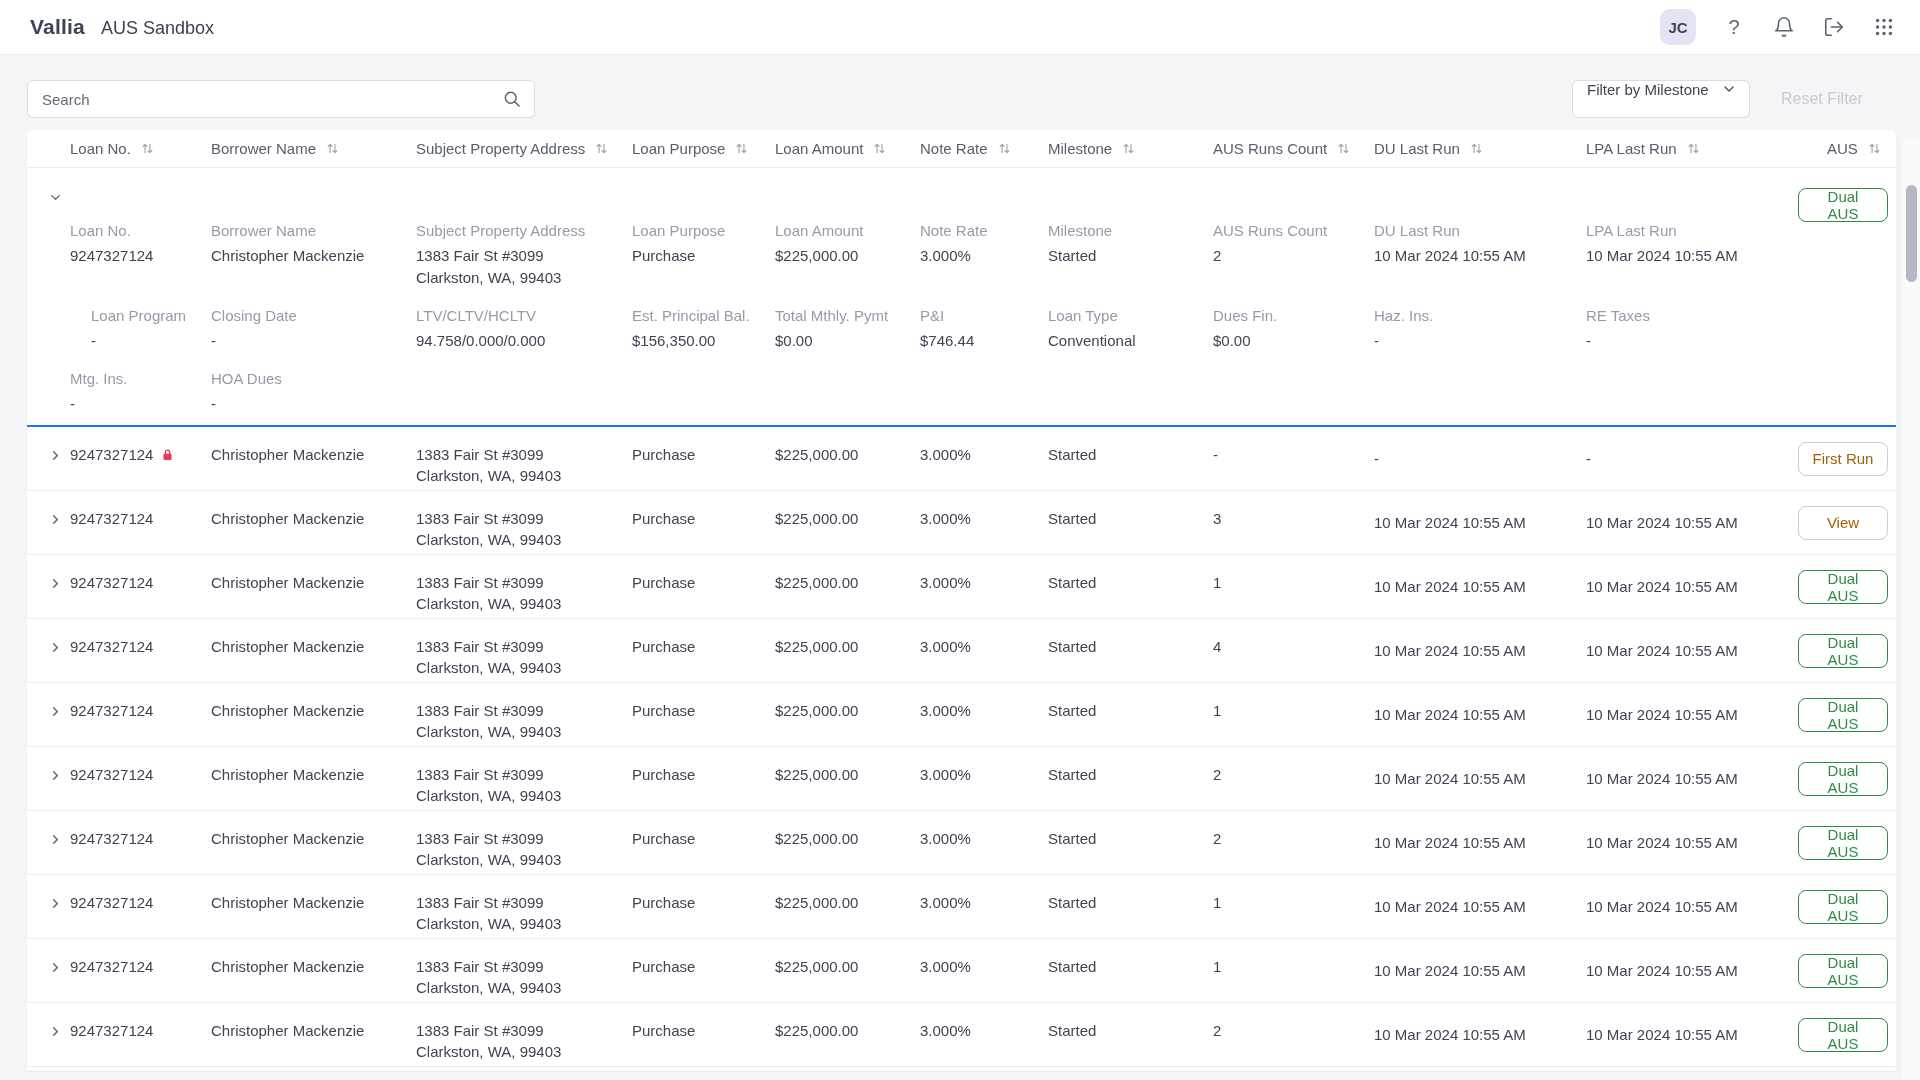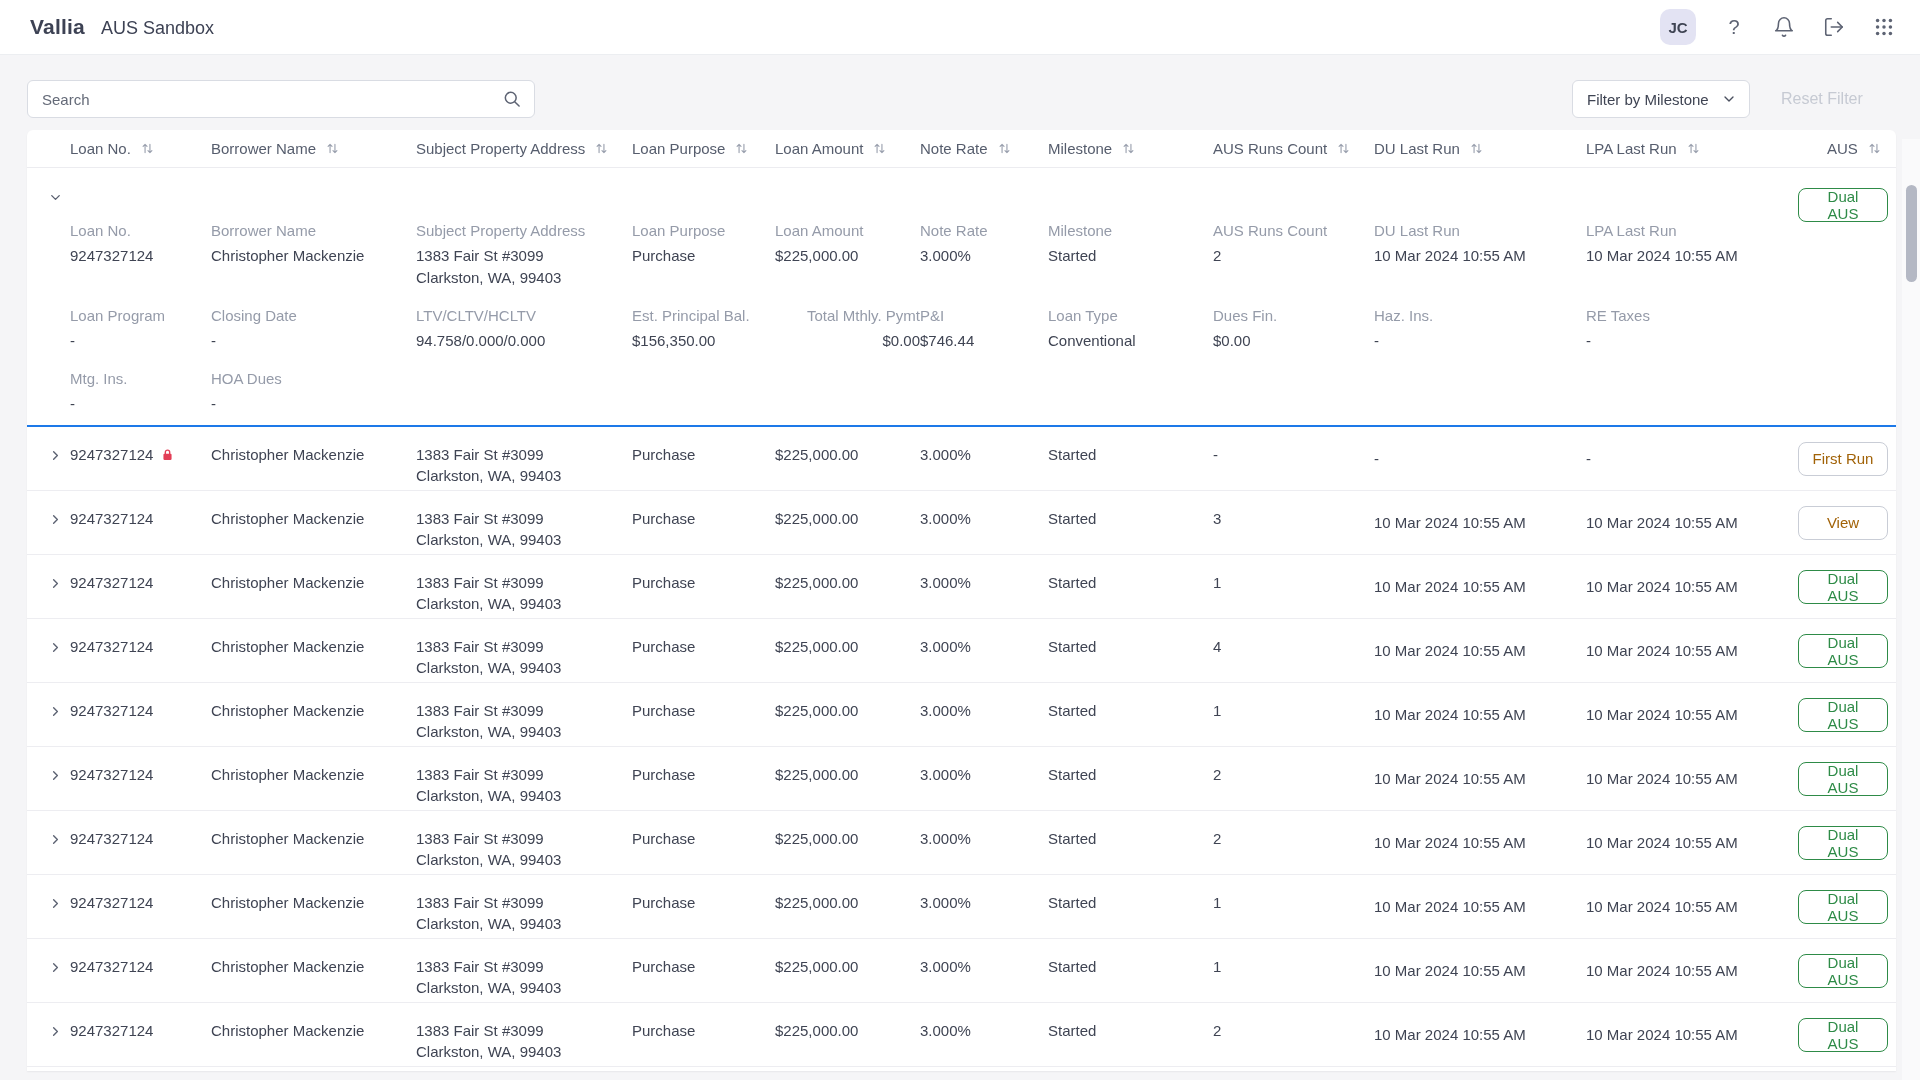--- a/index.html
+++ b/index.html
@@ -14,21 +14,21 @@
   .top-actions{display:flex;align-items:center;gap:26px;}
   .avatar{width:36px;height:36px;border-radius:10px;background:#e3e3f3;color:#3f4453;font-size:15px;font-weight:bold;display:flex;align-items:center;justify-content:center;cursor:pointer;}
   .icon-btn{width:24px;height:24px;display:flex;align-items:center;justify-content:center;cursor:pointer;color:#5d6373;}
   .help-glyph{font-size:20px;color:#5d6373;}
 
   
   .search-box{position:absolute;top:80px;left:27px;width:508px;height:38px;background:#fff;border:1px solid #d9dce3;border-radius:6px;box-sizing:border-box;display:flex;align-items:center;}
   .search-box input{flex:1;border:none;outline:none;background:transparent;font-family:inherit;font-size:15px;color:#3f4453;padding:0 10px 0 14px;}
   .search-box input::placeholder{color:#646a78;opacity:1;}
   .search-icon{margin-right:12px;display:flex;}
-  .filter-select{position:absolute;top:80px;left:1572px;width:178px;height:38px;background:#fff;border:1px solid #d9dce3;border-radius:6px;box-sizing:border-box;display:flex;align-items:center;justify-content:space-between;padding:0 12px 0 14px;font-size:15px;color:#3f4453;cursor:pointer;}
+  .filter-select{position:absolute;top:80px;left:1572px;width:178px;height:38px;background:#fff;border:1px solid #d9dce3;border-radius:6px;box-sizing:border-box;display:flex;justify-content:space-between;padding:0 12px 0 14px;font-size:15px;color:#3f4453;cursor:pointer;}
   .reset-btn{position:absolute;top:80px;left:1775px;height:38px;display:flex;align-items:center;font-size:16px;color:#c6cad3;background:none;border:none;font-family:inherit;cursor:default;}
 
   
   .card{position:absolute;top:130px;left:27px;width:1869px;height:941px;background:#fff;border-radius:6px 6px 0 0;box-shadow:0 1px 2px rgba(20,24,40,.06);overflow:hidden;}
   .grid{display:grid;grid-template-columns:14px 29px 141px 205px 216px 143px 145px 128px 165px 161px 212px 203px 107px;}
   .thead{height:37px;border-bottom:1px solid #ececf0;align-items:center;}
   .hcell{display:flex;align-items:center;gap:10px;font-size:15px;color:#565d6d;white-space:nowrap;cursor:pointer;}
   .sort{display:flex;align-items:center;}
 
   
@@ -272,37 +272,37 @@
             <div class="dvalue">10 Mar 2024 10:55 AM</div>
           </div>
           <div class="dcell" style="grid-column: 12;">
             <div class="dlabel">LPA Last Run</div>
             <div class="dvalue">10 Mar 2024 10:55 AM</div>
           </div>
         </div>
       <div class="grid exp-grid">
         <div></div>
           <div></div>
-      <div class="dcell" style="grid-column: 3;">
+      <div class="dcell" style="grid-column: 3; margin-left: 21px;">
             <div class="dlabel">Loan Program</div>
             <div class="dvalue">-</div>
           </div>
           <div class="dcell" style="grid-column: 4;">
             <div class="dlabel">Closing Date</div>
             <div class="dvalue">-</div>
           </div>
           <div class="dcell" style="grid-column: 5;">
             <div class="dlabel">LTV/CLTV/HCLTV</div>
             <div class="dvalue">94.758/0.000/0.000</div>
           </div>
           <div class="dcell" style="grid-column: 6;">
             <div class="dlabel">Est. Principal Bal.</div>
             <div class="dvalue">$156,350.00</div>
           </div>
-          <div class="dcell" style="grid-column: 7; text-align: right;">
+          <div class="dcell" style="grid-column: 7;">
             <div class="dlabel">Total Mthly. Pymt</div>
             <div class="dvalue">$0.00</div>
           </div>
           <div class="dcell" style="grid-column: 8;">
             <div class="dlabel">P&amp;I</div>
             <div class="dvalue">$746.44</div>
           </div>
           <div class="dcell" style="grid-column: 9;">
             <div class="dlabel">Loan Type</div>
             <div class="dvalue">Conventional</div>

